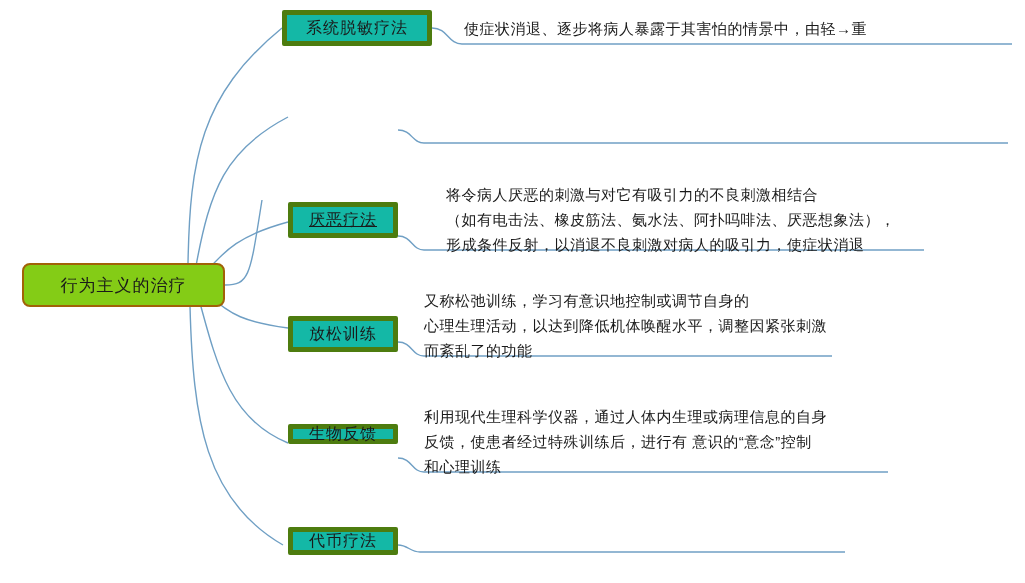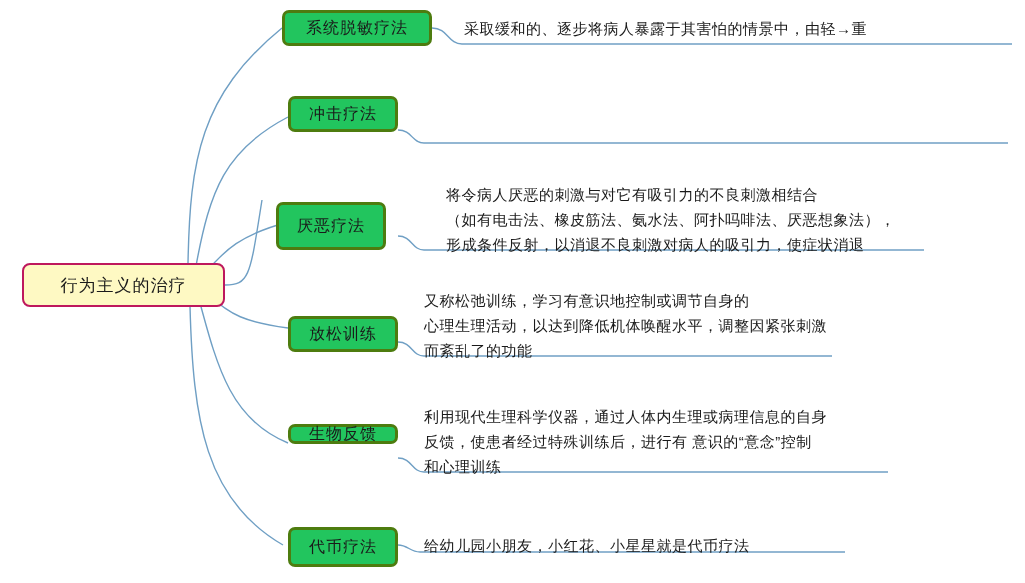--- a/index.html
+++ b/index.html
@@ -21,35 +21,35 @@
     position: absolute;
     left: 0;
     top: 0;
     width: 1025px;
     height: 583px;
     pointer-events: none;
   }
   .node {
     position: absolute;
     box-sizing: border-box;
-    border: 3px solid #4d7c0f;
-    border-radius: 7px;
-    background: #22c55e;
+    border: 5px solid #4d7c0f;
+    border-radius: 2px;
+    background: #14b8a6;
     color: #1a1a1a;
     display: flex;
     align-items: center;
     justify-content: center;
     text-align: center;
     letter-spacing: 1px;
     white-space: nowrap;
   }
   .root-node {
     font-size: 17px;
-    border: 2px solid #be185d;
-    background: #fef9c3;
+    border: 2px solid #a16207;
+    background: #84cc16;
     border-radius: 8px;
   }
   .branch-node {
     font-size: 16px;
   }
   .leaf-text {
     position: absolute;
     font-size: 15px;
     color: #1a1a1a;
     line-height: 25px;
@@ -87,35 +87,33 @@
     <path d="M398 458 C 412 458, 412 472, 424 472" fill="none" stroke="#6f9fc4" stroke-width="1.4"></path>
     <path d="M424 472 L 888 472" fill="none" stroke="#6f9fc4" stroke-width="1.4"></path>
 
     <path d="M398 545 C 408 545, 410 552, 420 552" fill="none" stroke="#6f9fc4" stroke-width="1.4"></path>
     <path d="M420 552 L 845 552" fill="none" stroke="#6f9fc4" stroke-width="1.4"></path>
   </svg>
 
   <div class="node root-node" style="left:22px; top:263px; width:203px; height:44px;">行为主义的治疗</div>
 
   <div class="node branch-node" style="left:282px; top:10px; width:150px; height:36px;">系统脱敏疗法</div>
-  <div class="leaf-text" style="left:464px; top:16px; width:552px;">采取缓和的、逐步将病人暴露于其害怕的情景中，由轻→重</div>
+  <div class="leaf-text" style="left:464px; top:16px; width:552px;">使症状消退、逐步将病人暴露于其害怕的情景中，由轻→重</div>
 
-  <div class="node branch-node" style="left:288px; top:96px; width:110px; height:36px;">冲击疗法</div>
 
-  <div class="node branch-node" style="left:276px; top:202px; width:110px; height:48px;">厌恶疗法</div>
+  <div class="node branch-node" style="left:288px; top:202px; width:110px; height:36px;text-decoration:underline;">厌恶疗法</div>
   <div class="leaf-text" style="left:424px; top:182px; width:560px;margin-left:22px;">将令病人厌恶的刺激与对它有吸引力的不良刺激相结合
 （如有电击法、橡皮筋法、氨水法、阿扑吗啡法、厌恶想象法），
 形成条件反射，以消退不良刺激对病人的吸引力，使症状消退</div>
 
   <div class="node branch-node" style="left:288px; top:316px; width:110px; height:36px;">放松训练</div>
   <div class="leaf-text" style="left:424px; top:288px; width:540px;">又称松弛训练，学习有意识地控制或调节自身的
 心理生理活动，以达到降低机体唤醒水平，调整因紧张刺激
 而紊乱了的功能</div>
 
   <div class="node branch-node" style="left:288px; top:424px; width:110px; height:20px;">生物反馈</div>
   <div class="leaf-text" style="left:424px; top:404px; width:560px;">利用现代生理科学仪器，通过人体内生理或病理信息的自身
 反馈，使患者经过特殊训练后，进行有  意识的“意念”控制
 和心理训练</div>
 
-  <div class="node branch-node" style="left:288px; top:527px; width:110px; height:40px;">代币疗法</div>
-  <div class="leaf-text" style="left:424px; top:533px; width:500px;">给幼儿园小朋友，小红花、小星星就是代币疗法</div>
+  <div class="node branch-node" style="left:288px; top:527px; width:110px; height:28px;">代币疗法</div>
 
 </div>
 
 </body></html>

